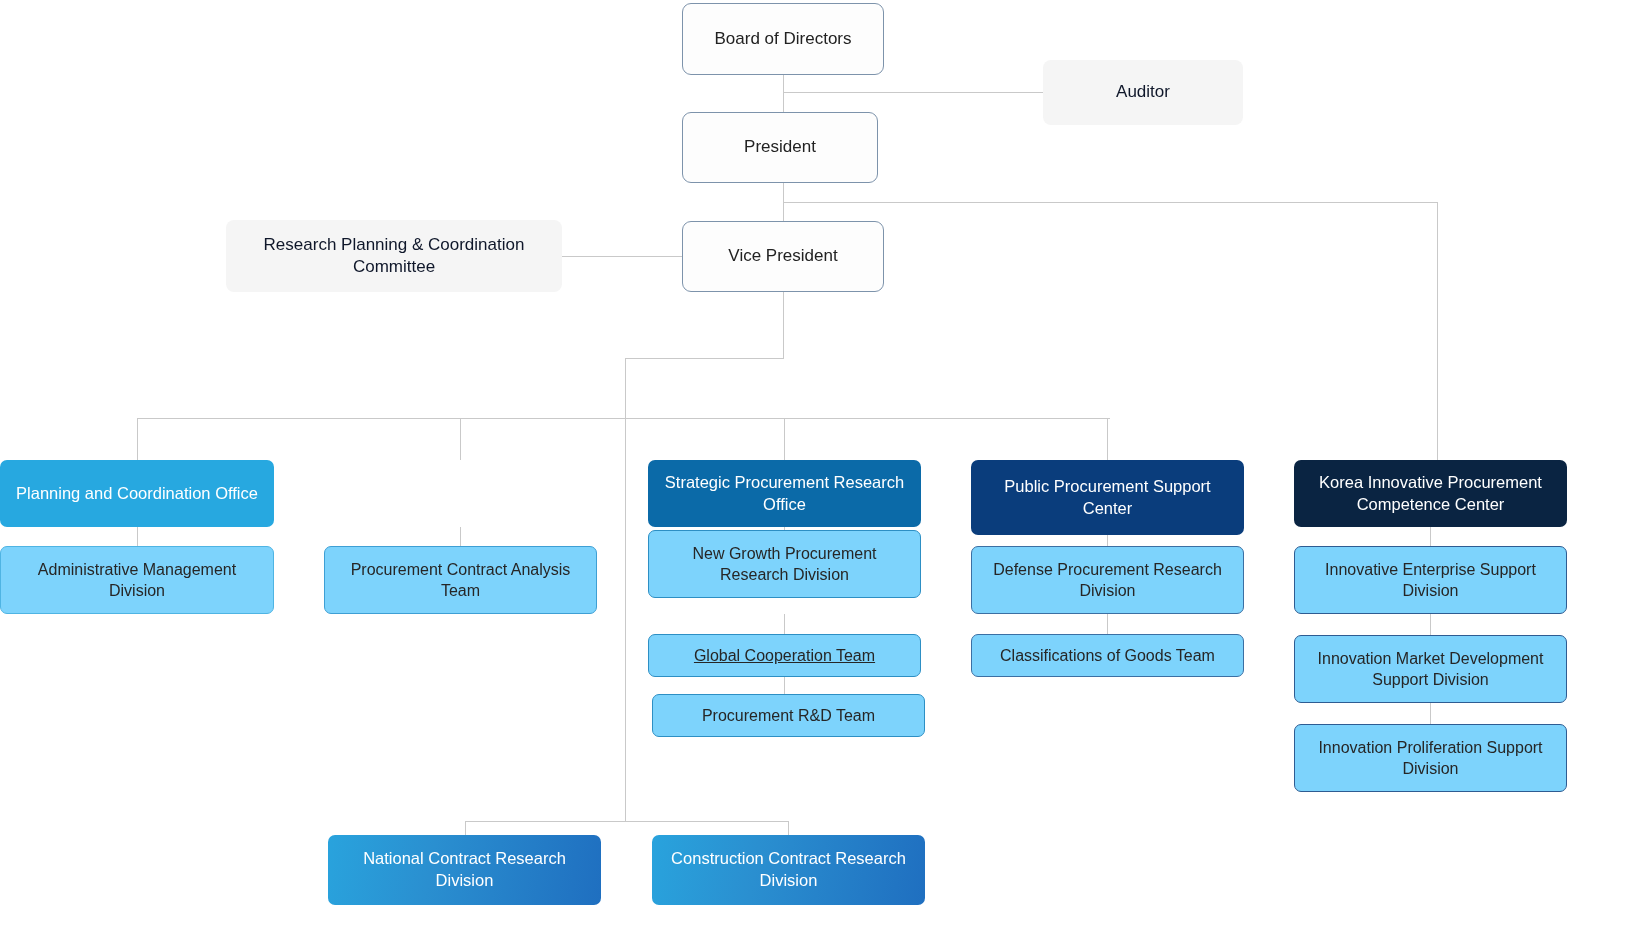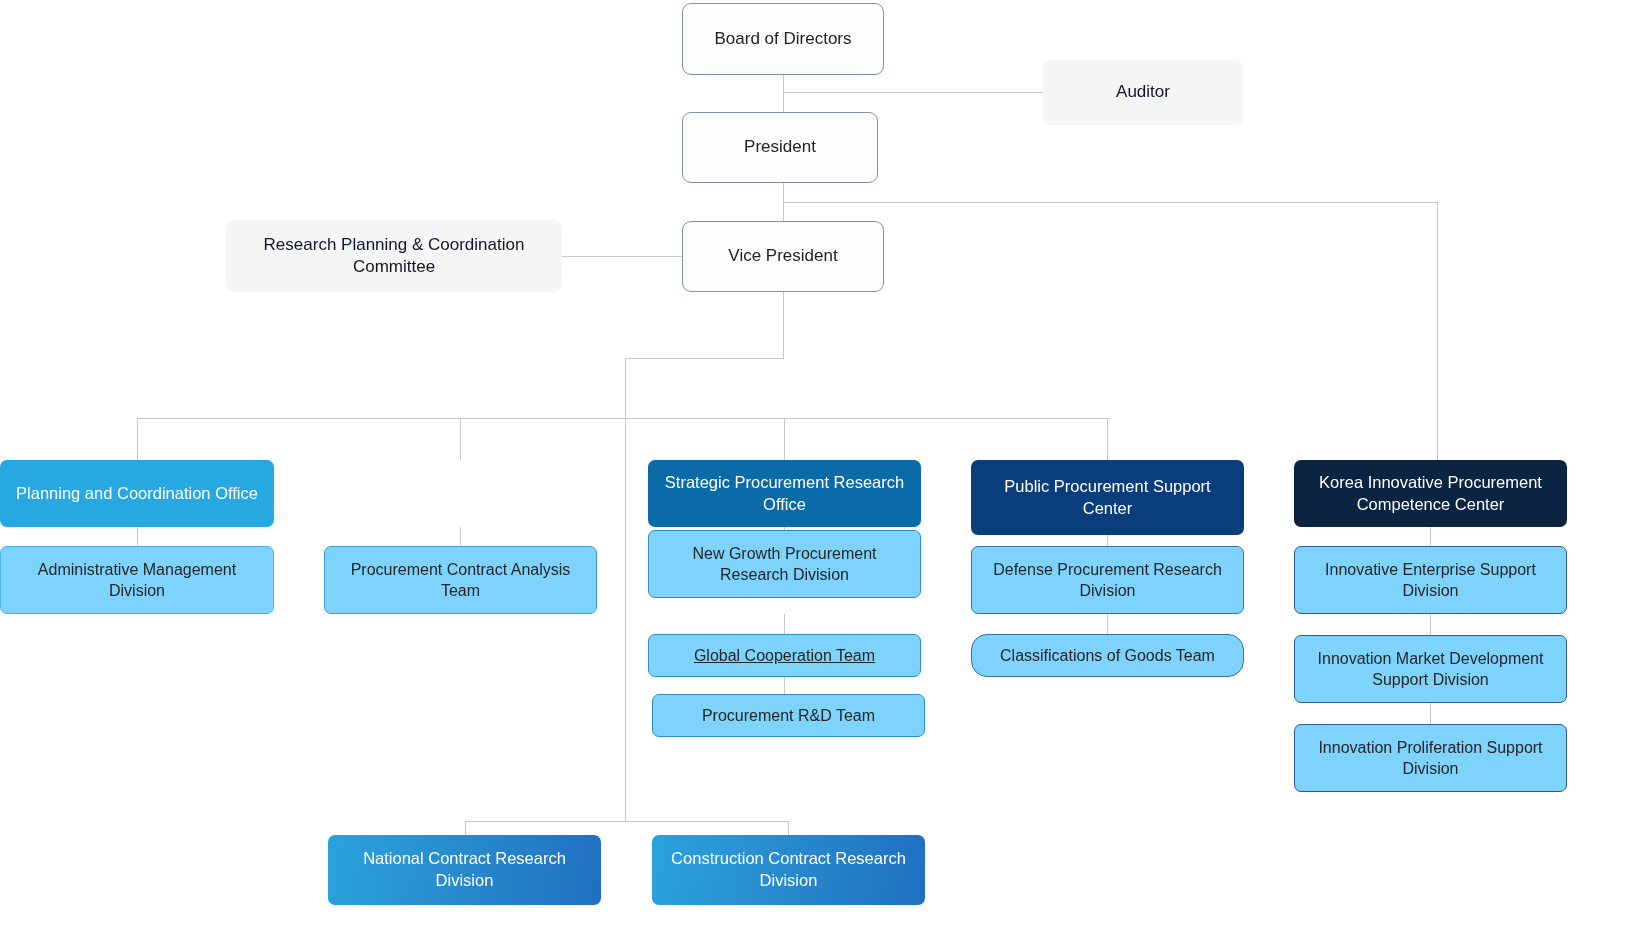--- a/index.html
+++ b/index.html
@@ -155,21 +155,21 @@
 
   <div class="node sub sub-c2" style="left:324px; top:546px; width:273px; height:68px;">Procurement Contract Analysis Team</div>
 
   <div class="node head head-c3" style="left:648px; top:460px; width:273px; height:67px;">Strategic Procurement Research Office</div>
   <div class="node sub sub-c3" style="left:648px; top:530px; width:273px; height:68px;">New Growth Procurement Research Division</div>
   <div class="node sub sub-c3" style="left:648px; top:634px; width:273px; height:43px;text-decoration:underline;">Global Cooperation Team</div>
   <div class="node sub sub-c3" style="left:652px; top:694px; width:273px; height:43px;">Procurement R&amp;D Team</div>
 
   <div class="node head head-c4" style="left:971px; top:460px; width:273px; height:75px;">Public Procurement Support Center</div>
   <div class="node sub sub-c4" style="left:971px; top:546px; width:273px; height:68px;">Defense Procurement Research Division</div>
-  <div class="node sub sub-c4" style="left:971px; top:634px; width:273px; height:43px;border-radius:16px;">Classifications of Goods Team</div>
+  <div class="node sub sub-c4" style="left:971px; top:634px; width:273px; height:43px;">Classifications of Goods Team</div>
 
   <div class="node head head-c5" style="left:1294px; top:460px; width:273px; height:67px;">Korea Innovative Procurement Competence Center</div>
   <div class="node sub sub-c5" style="left:1294px; top:546px; width:273px; height:68px;">Innovative Enterprise Support Division</div>
   <div class="node sub sub-c5" style="left:1294px; top:635px; width:273px; height:68px;">Innovation Market Development Support Division</div>
   <div class="node sub sub-c5" style="left:1294px; top:724px; width:273px; height:68px;">Innovation Proliferation Support Division</div>
 
   <div class="node grad" style="left:328px; top:835px; width:273px; height:70px;">National Contract Research Division</div>
   <div class="node grad" style="left:652px; top:835px; width:273px; height:70px;">Construction Contract Research Division</div>
 
 </div>

